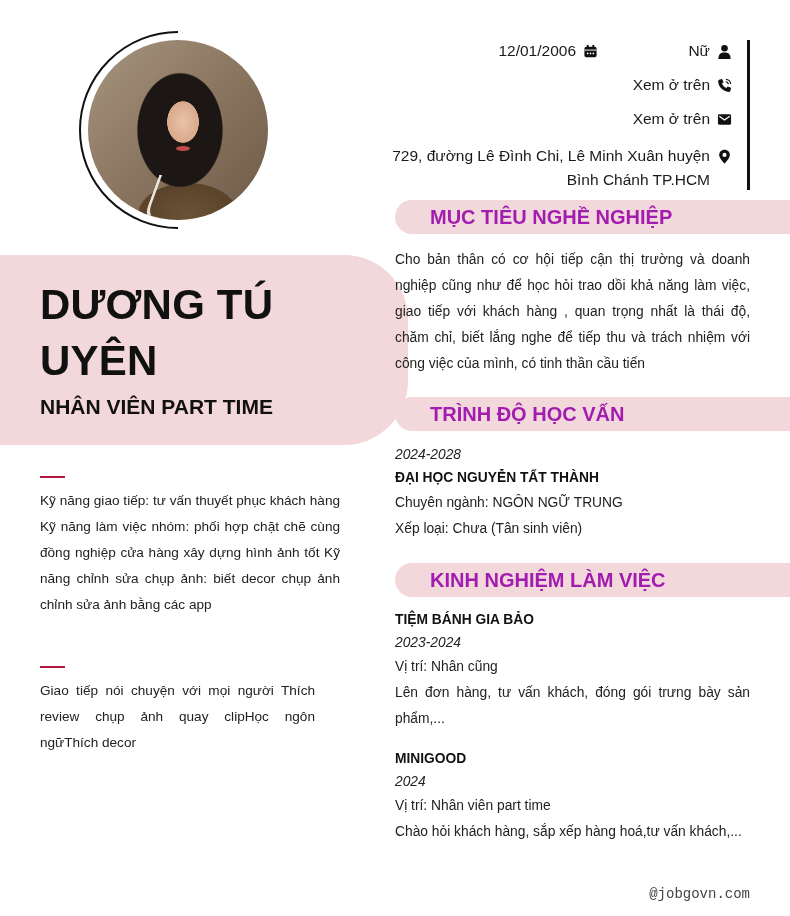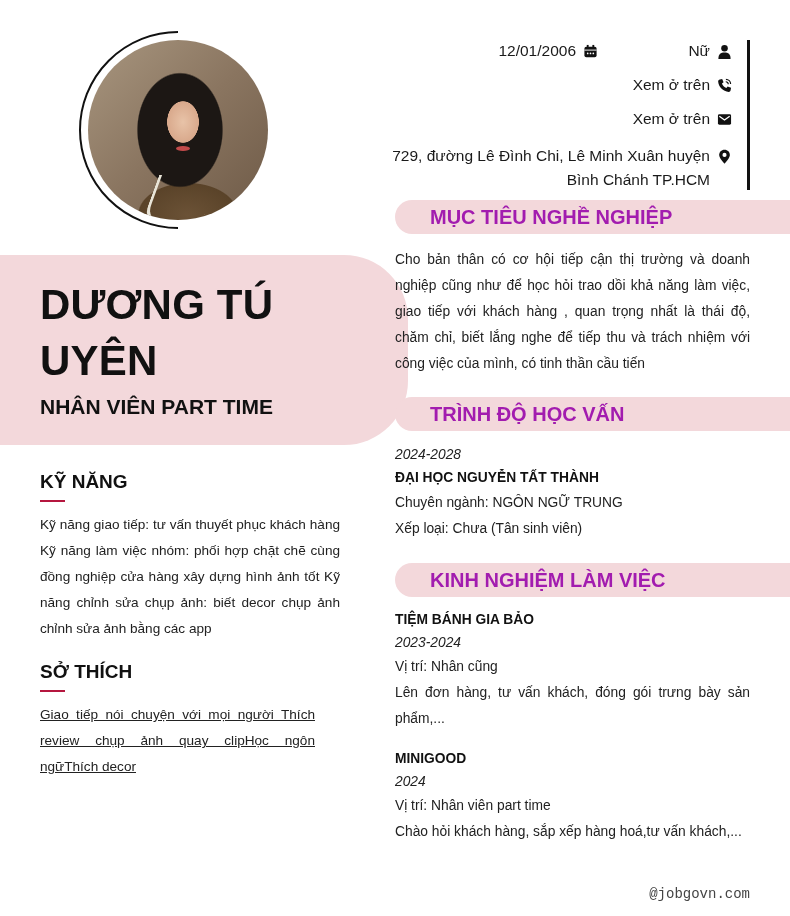--- a/index.html
+++ b/index.html
@@ -32,21 +32,21 @@
   .name-block .title {
     position: absolute; left: 40px; top: 140px; font-size: 21px; font-weight: bold; color: #111;
   }
 
   .side-section { position: absolute; left: 40px; width: 300px; }
   .side-section h3 { font-size: 19px; font-weight: bold; color: #111; line-height: 24px; }
   .side-section .underline { width: 25px; height: 2px; background: #b5173f; margin-top: 6px; margin-bottom: 10px; }
   .side-section p { font-size: 13.6px; line-height: 26px; color: #222; text-align: justify; }
   #skills { top: 470px; }
   #hobbies { top: 660px; }
-  #hobbies p { width: 275px; text-align: justify; text-align-last: left; text-decoration: underline; }
+  #hobbies p { width: 275px; text-align: justify; text-align-last: left; }
 
   
   .contact { position: absolute; left: 390px; top: 40px; width: 360px; height: 150px; }
   .contact .vbar { position: absolute; right: 0; top: 0; width: 3px; height: 150px; background: #111; }
   .crow { position: absolute; display: flex; align-items: center; justify-content: flex-end; font-size: 15.5px; color: #1a1a1a; }
   .crow .ico { width: 16px; height: 16px; margin-left: 6px; display: inline-flex; align-items: center; justify-content: center; }
   .crow .ico svg { width: 15px; height: 15px; }
   #c-dob { right: 152px; top: 2px; }
   #c-gender { right: 18px; top: 2px; }
   #c-phone { right: 18px; top: 36px; }
@@ -88,27 +88,25 @@
     <div class="collar"></div>
   </div>
 </div>
 
 <div class="name-block">
   <div class="name">DƯƠNG TÚ UYÊN</div>
   <div class="title">NHÂN VIÊN PART TIME</div>
 </div>
 
 <div class="side-section" id="skills">
-  <h3>KỸ NĂNG</h3>
   <div class="underline"></div>
   <p>Kỹ năng giao tiếp: tư vấn thuyết phục khách hàng Kỹ năng làm việc nhóm: phối hợp chặt chẽ cùng đồng nghiệp cửa hàng xây dựng hình ảnh tốt Kỹ năng chỉnh sửa chụp ảnh: biết decor chụp ảnh chỉnh sửa ảnh bằng các app</p>
 </div>
 
 <div class="side-section" id="hobbies">
-  <h3>SỞ THÍCH</h3>
   <div class="underline"></div>
   <p>Giao tiếp nói chuyện với mọi người Thích review chụp ảnh quay clipHọc ngôn ngữThích decor</p>
 </div>
 
 <div class="contact">
   <div class="crow" id="c-dob">
     <span>12/01/2006</span>
     <span class="ico">
       <svg viewBox="0 0 16 16">
           <rect x="1.5" y="3" width="13" height="11" rx="2" fill="#111"></rect>

